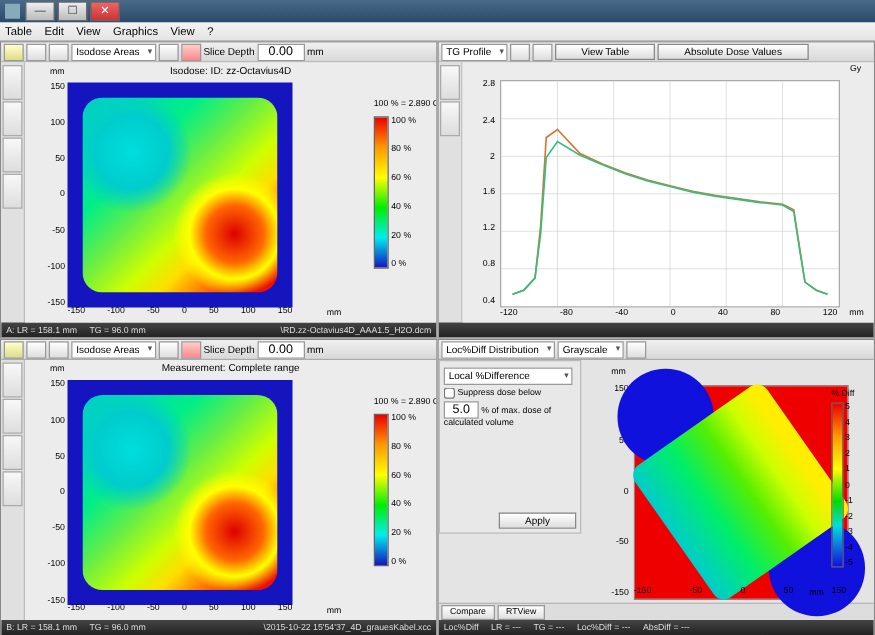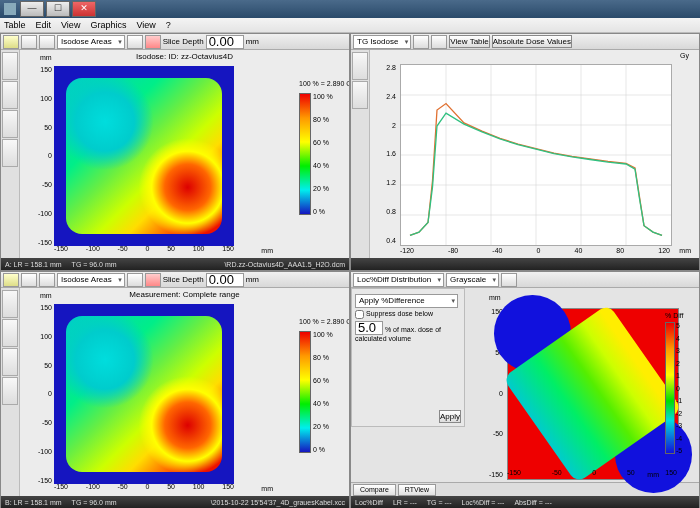--- a/index.html
+++ b/index.html
@@ -12,21 +12,21 @@
 .menubar{height:14px;background:linear-gradient(#f4f4f4,#e4e4e4);display:flex;align-items:center;padding:0 4px;gap:10px;font-size:9px;border-bottom:1px solid #bbb}
 .menubar span{cursor:default}
 .content{display:grid;grid-template-columns:350px 350px;grid-template-rows:238px 238px;height:476px}
 .pane{border:1px solid #888;background:#ececec;display:flex;flex-direction:column;overflow:hidden}
 .pane-tb{height:15px;background:linear-gradient(#f0f0f0,#d8d8d8);border-bottom:1px solid #aaa;display:flex;align-items:center;padding:0 2px;gap:2px;font-size:8px}
 .tbtn{width:14px;height:12px;background:linear-gradient(#fff,#ddd);border:1px solid #999;display:inline-block}
 .tbtn.r{background:linear-gradient(#fcc,#f88)}
 .tbtn.y{background:linear-gradient(#ffc,#dd8)}
 .sel{height:12px;background:#fff;border:1px solid #999;padding:0 12px 0 3px;font-size:8px;line-height:12px;position:relative}
 .sel::after{content:"▾";position:absolute;right:2px;top:0;font-size:7px;color:#555}
-.num{height:12px;background:#fff;border:1px solid #999;padding:0 2px;font-size:13px;line-height:12px;width:32px;text-align:left}
+.num{height:12px;background:#fff;border:1px solid #999;padding:0 2px;font-size:10px;line-height:12px;width:32px;text-align:center}
 .pane-body{flex:1;display:flex;background:#ececec}
 .sidetabs{width:16px;background:#e0e0e0;border-right:1px solid #bbb;display:flex;flex-direction:column;gap:1px;padding:2px 1px}
 .sidetabs div{height:26px;background:linear-gradient(#f8f8f8,#ddd);border:1px solid #aaa;font-size:7px;writing-mode:vertical-rl}
 .plotarea{flex:1;position:relative;background:#ececec}
 .plot-title{text-align:center;font-size:8px;padding:2px}
 .heatmap{position:absolute;left:34px;top:16px;width:180px;height:180px;background:#1515c0}
 .hm-inner{position:absolute;left:12px;top:12px;right:12px;bottom:12px;border-radius:16px;
 background:
 radial-gradient(circle at 78% 70%, #d00 0%, #f60 14%, #ff0 22%, transparent 30%),
 radial-gradient(circle at 25% 28%, #0dd 0%, #0cc 18%, transparent 30%),
@@ -49,21 +49,21 @@
 .diffmap .red{position:absolute;inset:0;background:#e00}
 .diffmap .bluecorn{position:absolute;width:45%;height:45%;background:#11d;border-radius:50%}
 .diffmap .shape{position:absolute;left:12%;top:12%;right:12%;bottom:12%;transform:rotate(-35deg);
 background:linear-gradient(90deg,#0cc,#0e6 30%,#5e0 55%,#cf0 75%,#fe0 92%);border-radius:10px}
 .difflegend{position:absolute;right:4px;top:24px;width:30px;font-size:7px}
 .dbar{width:8px;height:130px;float:left;background:linear-gradient(to top,#11d 0%,#0dd 25%,#0d0 40%,#ff0 60%,#f90 80%,#e00 100%);border:1px solid #666}
 .dticks{margin-left:11px;height:132px;display:flex;flex-direction:column;justify-content:space-between}
 .diffctrl{position:absolute;left:0;top:0;width:106px;background:#e8e8e8;border:1px solid #bbb;padding:3px;font-size:7px}
 .diffctrl .row{margin:2px 0}
 input[type=checkbox]{width:9px;height:9px;vertical-align:middle;margin:0 2px 0 0}
-.btn{background:linear-gradient(#fff,#ddd);border:1px solid #888;padding:1px 0;font-size:8px}
+.btn{background:linear-gradient(#fff,#ddd);border:1px solid #888;padding:1px 20px;font-size:8px}
 .tabstrip{height:13px;background:#ddd;border-top:1px solid #aaa;display:flex;align-items:center;font-size:7px;padding:0 2px;gap:2px}
 .tab{background:linear-gradient(#fff,#e0e0e0);border:1px solid #999;padding:0 6px;height:10px;line-height:10px}
 </style>
 </head>
 <body>
 
 <div class="titlebar">
   <div class="t-icon"></div>
   <div class="winbtns">
     <div>—</div>
@@ -143,21 +143,21 @@
     </div>
     <div class="status">
       <span>A: LR = 158.1 mm</span>
         <span>TG = 96.0 mm</span>
       <span style="margin-left:auto">\RD.zz-Octavius4D_AAA1.5_H2O.dcm</span>
     </div>
   </div>
 
   <div class="pane">
     <div class="pane-tb">
-      <div class="sel">TG Isodose</div>
+      <div class="sel">TG Profile</div>
       <div class="tbtn"></div>
       <div class="tbtn"></div>
       <span class="btn">View Table</span>
       <span class="btn">Absolute Dose Values</span>
     </div>
     <div class="pane-body">
       <div class="sidetabs">
         <div></div>
         <div></div>
       </div>
@@ -273,21 +273,21 @@
   <div class="pane">
     <div class="pane-tb">
       <div class="sel">Loc%Diff Distribution</div>
       <div class="sel">Grayscale</div>
       <div class="tbtn"></div>
     </div>
     <div class="pane-body">
       <div class="plotarea" style="background:#e4e4e4">
         <div class="diffctrl">
           <div class="row">
-              <div class="sel" style="width:86px">Apply %Difference</div>
+              <div class="sel" style="width:86px">Local %Difference</div>
             </div>
           <div class="row"><input type="checkbox" style=""><span>Suppress dose below</span></div>
           <div class="row"><span class="num" style="width:22px;display:inline-block">5.0</span> <span>% of max. dose of calculated volume</span></div>
           <div class="row" style="text-align:right;margin-top:70px"><span class="btn">Apply</span></div>
         </div>
         <div style="position:absolute;left:112px;top:0;right:0;bottom:0">
           <div class="axu" style="left:26px;top:6px">mm</div>
           <div style="position:absolute;left:20px;top:20px;height:170px;width:20px;font-size:7px;display:flex;flex-direction:column;justify-content:space-between;align-items:flex-end">
             <span>150</span>
               <span>50</span>

